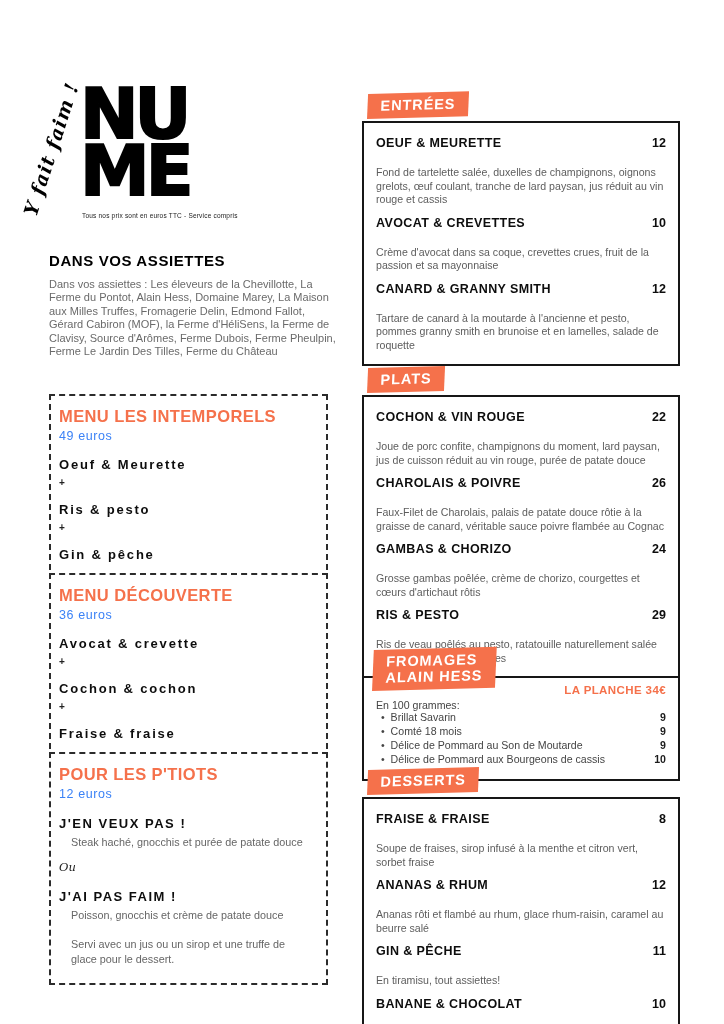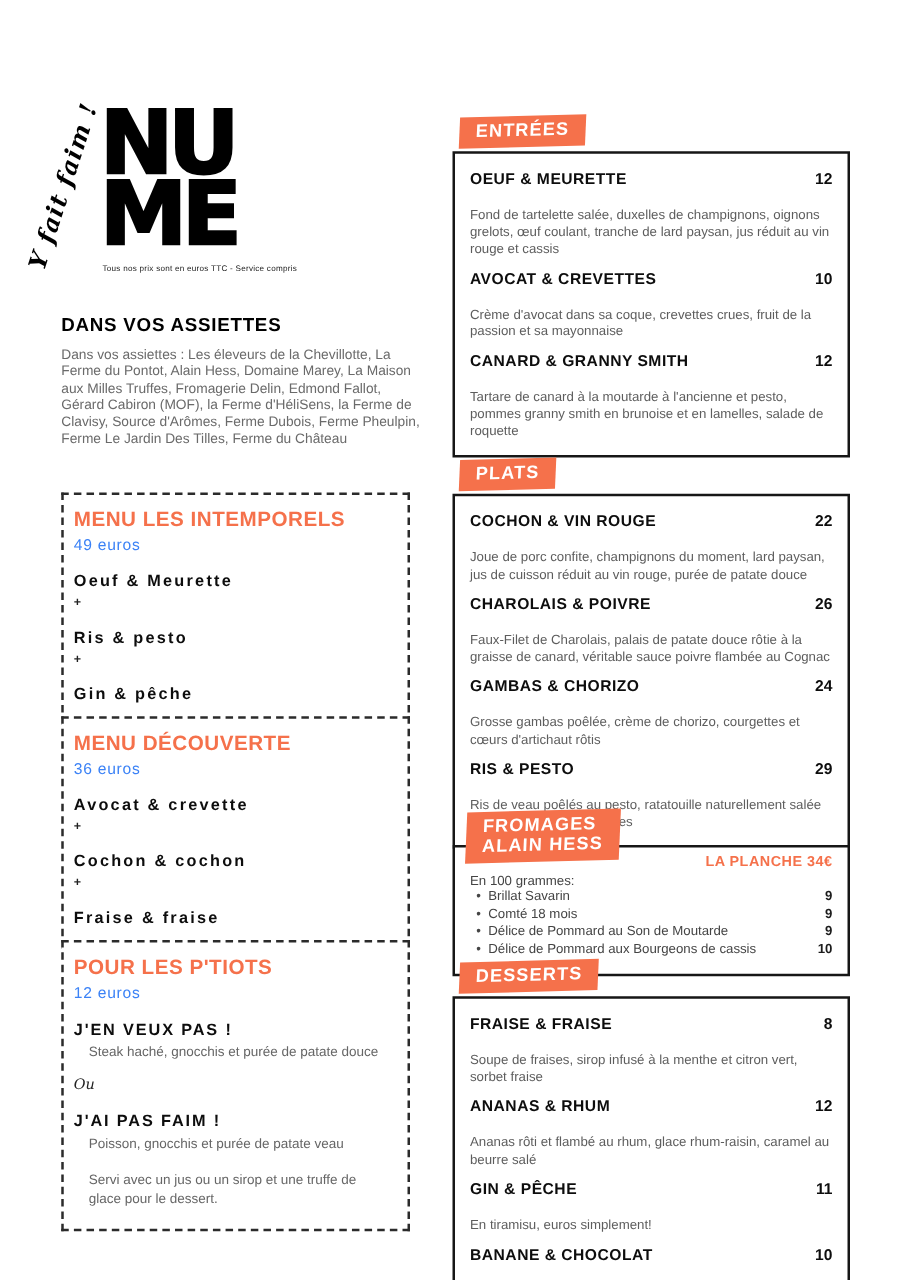--- a/index.html
+++ b/index.html
@@ -113,21 +113,21 @@
     <div class="menu-box-item">Fraise &amp; fraise</div>
   </div>
 
   <div class="menu-box box-ptiots">
     <div class="menu-box-title">POUR LES P'TIOTS</div>
     <div class="menu-box-price">12 euros</div>
     <div class="opt-name">J'EN VEUX PAS !</div>
     <div class="opt-desc">Steak haché, gnocchis et purée de patate douce</div>
     <div class="or-sep">Ou</div>
     <div class="opt-name">J'AI PAS FAIM !</div>
-    <div class="opt-desc">Poisson, gnocchis et purée de patate veau</div>
+    <div class="opt-desc">Poisson, gnocchis et crème de patate douce</div>
     <div class="kids-footer">Servi avec un jus ou un sirop et une truffe de glace pour le dessert.</div>
   </div>
 
   <div class="section s-entrees">
     <div class="badge">ENTRÉES</div>
     <div class="panel">
       <div class="item">
         <div class="item-head">
           <span class="item-name">OEUF &amp; MEURETTE</span>
           <span class="item-price">12</span>
@@ -227,21 +227,21 @@
           <span class="item-name">ANANAS &amp; RHUM</span>
           <span class="item-price">12</span>
         </div>
         <div class="item-desc">Ananas rôti et flambé au rhum, glace rhum-raisin, caramel au beurre salé</div>
       </div>
       <div class="item">
         <div class="item-head">
           <span class="item-name">GIN &amp; PÊCHE</span>
           <span class="item-price">11</span>
         </div>
-        <div class="item-desc">En tiramisu, euros simplement!</div>
+        <div class="item-desc">En tiramisu, tout assiettes!</div>
       </div>
       <div class="item">
         <div class="item-head">
           <span class="item-name">BANANE &amp; CHOCOLAT</span>
           <span class="item-price">10</span>
         </div>
         <div class="item-desc">Feuilleté de banane et ganache au chocolat au lait, glace banane</div>
       </div>
     </div>
   </div>

